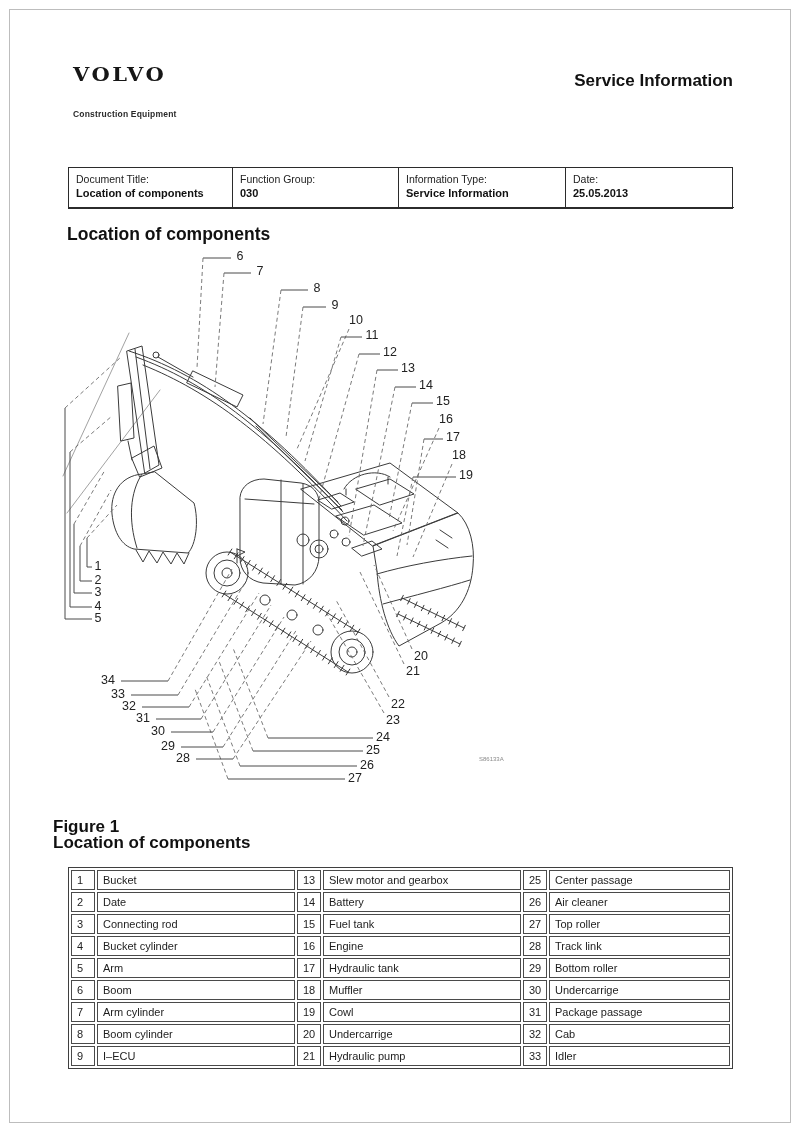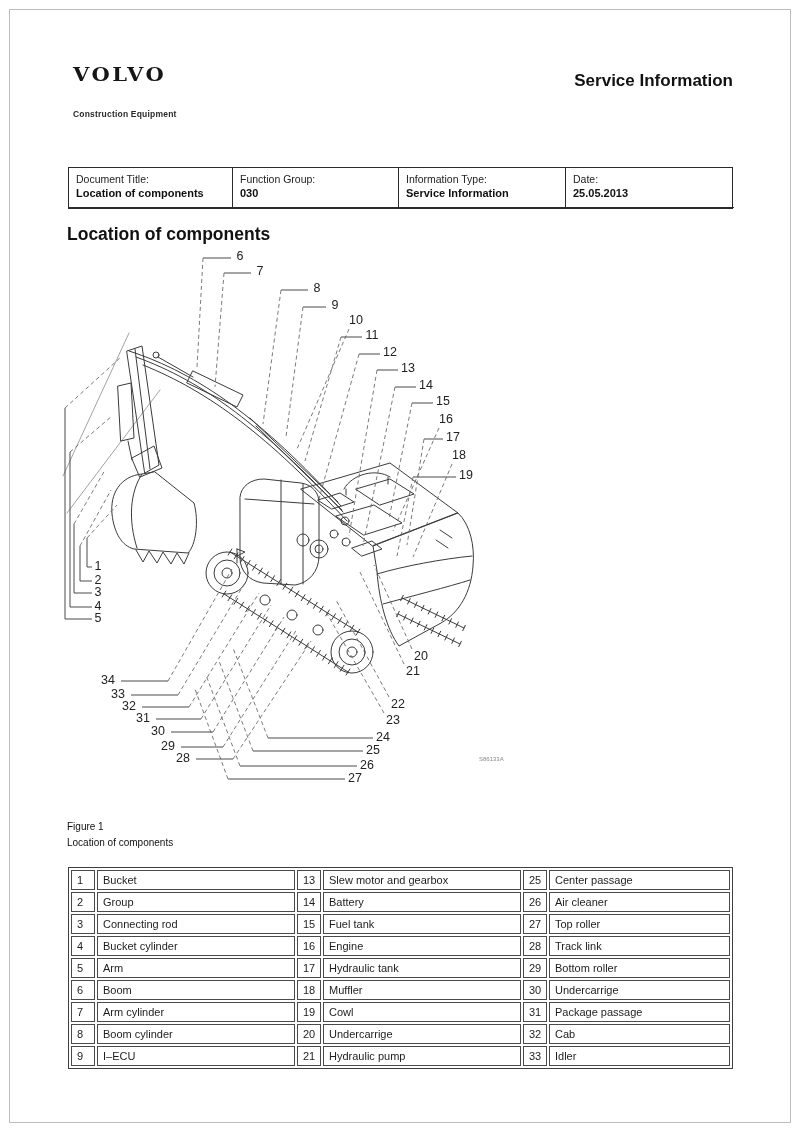--- a/index.html
+++ b/index.html
@@ -34,21 +34,21 @@
   #fig-svg { position:absolute; left:0; top:0; width:800px; height:1132px; }
   .machine path, .machine line, .machine circle, .machine polyline
     { stroke:#3b3b3b; fill:none; stroke-width:1; stroke-linecap:round; stroke-linejoin:round; }
   .machine .faint { stroke:#8a8a8a; stroke-width:0.8; }
   .leader-solid { stroke:#4a4a4a; fill:none; stroke-width:1; }
   .leader-dash  { stroke:#6b6b6b; fill:none; stroke-width:0.9; stroke-dasharray:4 3; }
   .callout-num  { font-family:"Liberation Sans", sans-serif; font-size:12.5px; fill:#222;
                   text-anchor:middle; dominant-baseline:middle; }
   .fig-code { font-family:"Liberation Sans", sans-serif; font-size:6px; fill:#8a8a8a; }
 
-  .fig-caption { position:absolute; left:67px; top:819px; font-size:10px; font-weight:normal;
+  .fig-caption { position:absolute; left:53px; top:819px; font-size:17px; font-weight:bold;
                  line-height:16px; color:#111; }
 
   
   .comp-table-wrap { position:absolute; left:68px; top:867px; width:665px; }
   table.comp { width:100%; border-collapse:separate; border-spacing:2px;
                border:1px solid #3f3f3f; table-layout:fixed; background:#fff; }
   table.comp td { border:1px solid #4a4a4a; font-size:11px; color:#1d1d1d;
                   padding:2px 5px 2px 5px; line-height:14px; white-space:nowrap; overflow:hidden; }
   table.comp td.num { width:24px; }
   table.comp col.c-num { width:24px; } 
@@ -362,21 +362,21 @@
           <tr>
             <td class="num">1</td>
             <td class="name">Bucket</td>
             <td class="num">13</td>
             <td class="name">Slew motor and gearbox</td>
             <td class="num">25</td>
             <td class="name">Center passage</td>
           </tr>
           <tr>
             <td class="num">2</td>
-            <td class="name">Group</td>
+            <td class="name">Date</td>
             <td class="num">14</td>
             <td class="name">Battery</td>
             <td class="num">26</td>
             <td class="name">Air cleaner</td>
           </tr>
           <tr>
             <td class="num">3</td>
             <td class="name">Connecting rod</td>
             <td class="num">15</td>
             <td class="name">Fuel tank</td>

